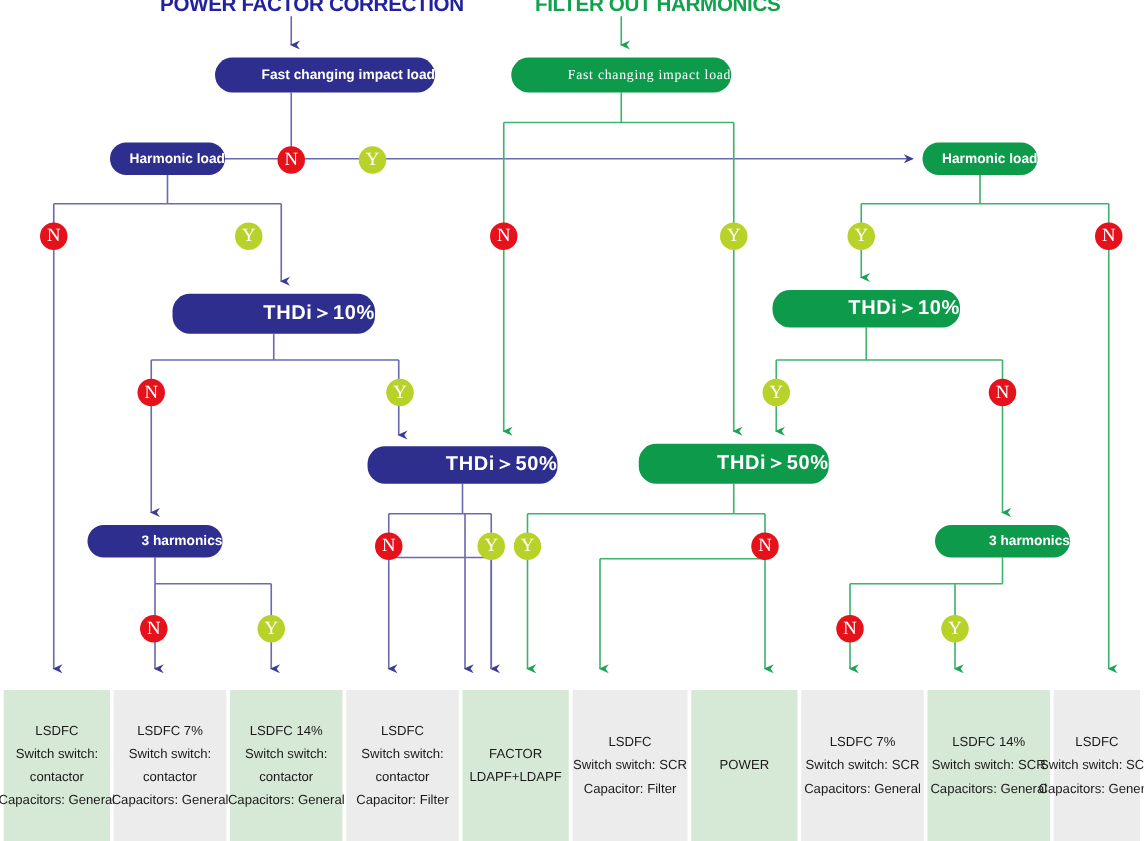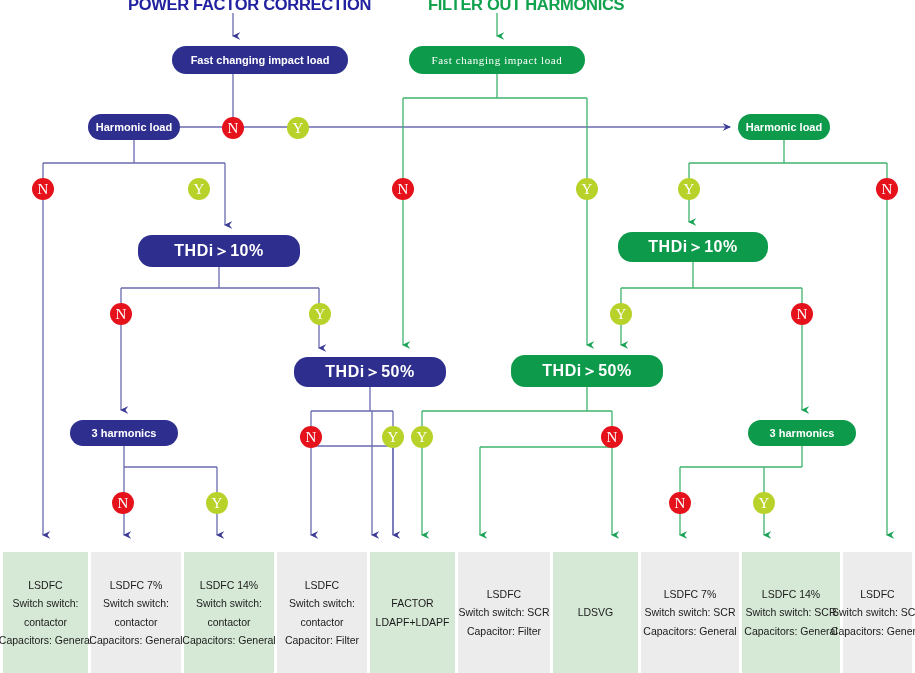--- a/index.html
+++ b/index.html
@@ -6,21 +6,21 @@
   body{font-family:"Liberation Sans", sans-serif;}
   #stage{position:relative;width:915px;height:673px;overflow:hidden;background:#fff;}
 
   svg#wires{position:absolute;left:0;top:0;width:915px;height:673px;}
 
   .hdr{position:absolute;font-weight:bold;font-size:16.5px;letter-spacing:-0.3px;white-space:nowrap;}
   .hdr.blue{color:#2222a0;}
   .hdr.green{color:#11a24d;}
 
   .node{position:absolute;border-radius:14px;color:#ffffff;display:flex;
-        align-items:center;justify-content:center;text-align:center;
+        align-items:center;justify-content:flex-end;text-align:center;
         font-size:11px;font-weight:bold;box-sizing:border-box;line-height:1.1;}
   .node.blue{background:#2e2e8f;}
   .node.green{background:#0d9b4b;}
   .node.big{font-size:16px;font-weight:bold;letter-spacing:0.5px;}
   .node.thin{font-weight:normal;font-family:"Liberation Serif",serif;letter-spacing:0.6px;font-size:11px;}
 
   .badge{position:absolute;width:22px;height:22px;border-radius:50%;
          display:flex;align-items:center;justify-content:center;
          font-family:"Liberation Serif",serif;font-size:15px;color:#fff;
          font-weight:normal;box-sizing:border-box;}
@@ -246,21 +246,21 @@
       <div class="outbox g" style="left: 370px; width: 85px;">
         <span class="ln">FACTOR</span>
         <span class="ln">LDAPF+LDAPF</span>
       </div>
       <div class="outbox w" style="left: 458px; width: 92px;">
         <span class="ln">LSDFC</span>
         <span class="ln">Switch switch: SCR</span>
         <span class="ln">Capacitor: Filter</span>
       </div>
       <div class="outbox g" style="left: 553px; width: 85px;">
-        <span class="ln">LDSVG</span>
+        <span class="ln">POWER</span>
       </div>
       <div class="outbox w" style="left: 641px; width: 98px;">
         <span class="ln">LSDFC  7%</span>
         <span class="ln">Switch switch: SCR</span>
         <span class="ln">Capacitors: General</span>
       </div>
       <div class="outbox g" style="left: 742px; width: 98px;">
         <span class="ln">LSDFC 14%</span>
         <span class="ln">Switch switch: SCR</span>
         <span class="ln">Capacitors: General</span>

